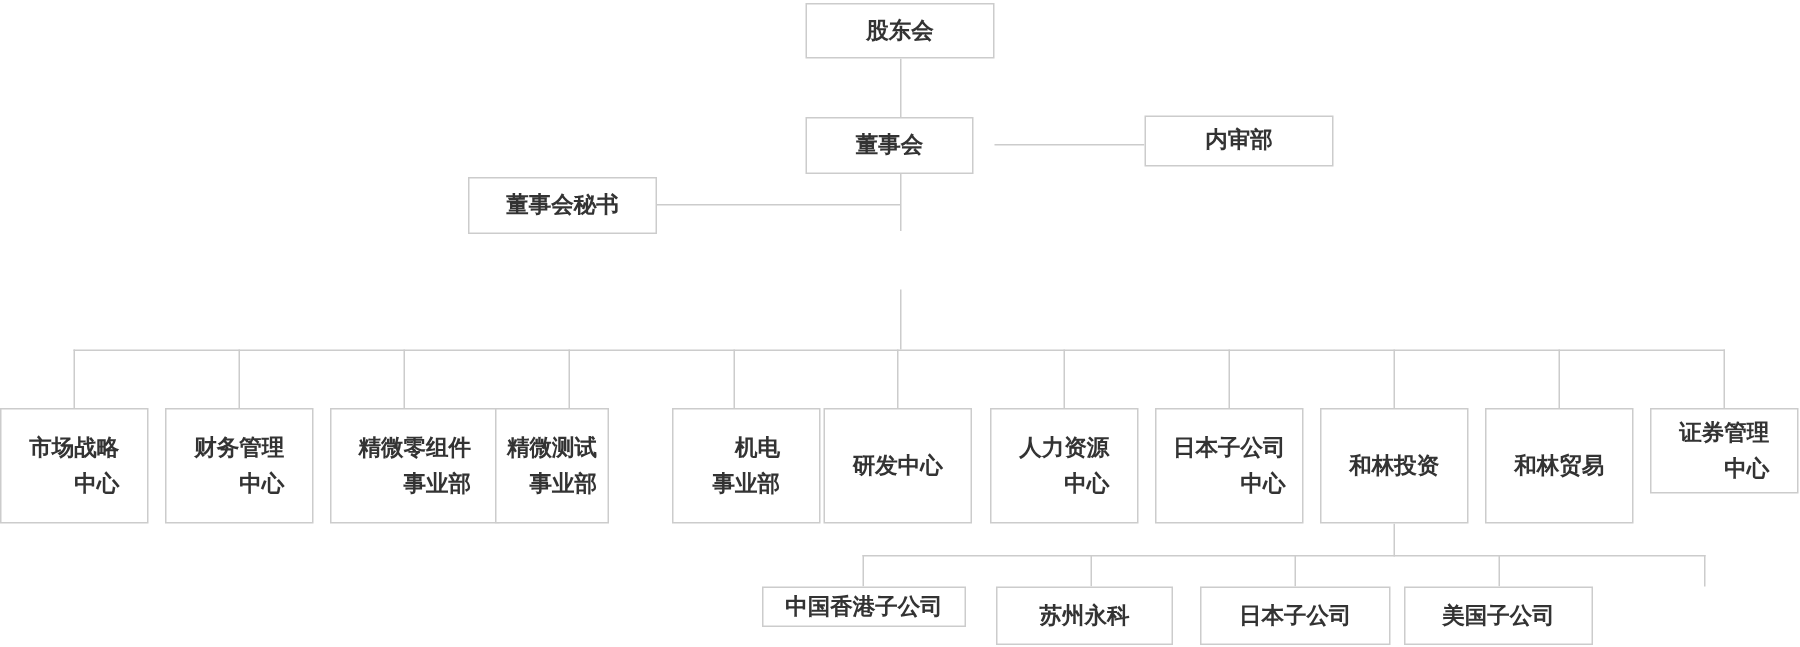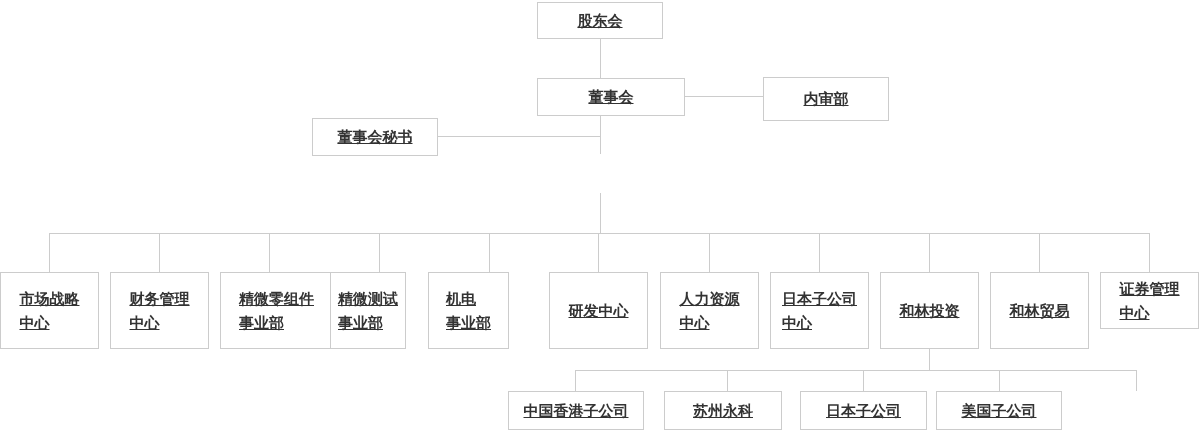--- a/index.html
+++ b/index.html
@@ -20,23 +20,22 @@
     box-sizing: border-box;
     background: #ffffff;
     border: 1px solid #cccccc;
     color: #333333;
     font-size: 15px;
     font-weight: bold;
     line-height: 24px;
     display: flex;
     align-items: center;
     justify-content: center;
-    text-align: left;
+    text-align: right;
     white-space: pre-line;
-    text-decoration: underline;
   }
   .line {
     position: absolute;
     background: #cccccc;
   }
 </style>
 </head>
 <body>
 
 <div class="canvas">
@@ -60,42 +59,42 @@
   <div class="line" style="left:1149px;top:233px;width:1px;height:39px"></div>
   <div class="line" style="left:929px;top:349px;width:1px;height:22px"></div>
   <div class="line" style="left:575px;top:370px;width:562px;height:1px"></div>
   <div class="line" style="left:575px;top:370px;width:1px;height:21px"></div>
   <div class="line" style="left:727px;top:370px;width:1px;height:21px"></div>
   <div class="line" style="left:863px;top:370px;width:1px;height:21px"></div>
   <div class="line" style="left:999px;top:370px;width:1px;height:21px"></div>
   <div class="line" style="left:1136px;top:370px;width:1px;height:21px"></div>
 
   <div class="node" style="left:537px;top:2px;width:126px;height:37px">股东会</div>
-  <div class="node" style="left:537px;top:78px;width:148px;height:38px">董事会</div>
-  <div class="node" style="left:763px;top:77px;width:126px;height:44px">内审部</div>
+  <div class="node" style="left:537px;top:78px;width:112px;height:38px">董事会</div>
+  <div class="node" style="left:763px;top:77px;width:126px;height:34px">内审部</div>
   <div class="node" style="left:312px;top:118px;width:126px;height:38px">董事会秘书</div>
 
   <div class="node" style="left:0px;top:272px;width:99px;height:77px">市场战略
 中心</div>
   <div class="node" style="left:110px;top:272px;width:99px;height:77px">财务管理
 中心</div>
   <div class="node" style="left:220px;top:272px;width:113px;height:77px">精微零组件
 事业部</div>
   <div class="node" style="left:330px;top:272px;width:76px;height:77px">精微测试
 事业部</div>
-  <div class="node" style="left:428px;top:272px;width:81px;height:77px">机电
+  <div class="node" style="left:448px;top:272px;width:99px;height:77px">机电
 事业部</div>
   <div class="node" style="left:549px;top:272px;width:99px;height:77px">研发中心</div>
   <div class="node" style="left:660px;top:272px;width:99px;height:77px">人力资源
 中心</div>
   <div class="node" style="left:770px;top:272px;width:99px;height:77px">日本子公司
 中心</div>
   <div class="node" style="left:880px;top:272px;width:99px;height:77px">和林投资</div>
   <div class="node" style="left:990px;top:272px;width:99px;height:77px">和林贸易</div>
   <div class="node" style="left:1100px;top:272px;width:99px;height:57px">证券管理
 中心</div>
 
-  <div class="node" style="left:508px;top:391px;width:136px;height:39px">中国香港子公司</div>
+  <div class="node" style="left:508px;top:391px;width:136px;height:27px">中国香港子公司</div>
   <div class="node" style="left:664px;top:391px;width:118px;height:39px">苏州永科</div>
   <div class="node" style="left:800px;top:391px;width:127px;height:39px">日本子公司</div>
   <div class="node" style="left:936px;top:391px;width:126px;height:39px">美国子公司</div>
 
 </div>
 
 </body></html>

